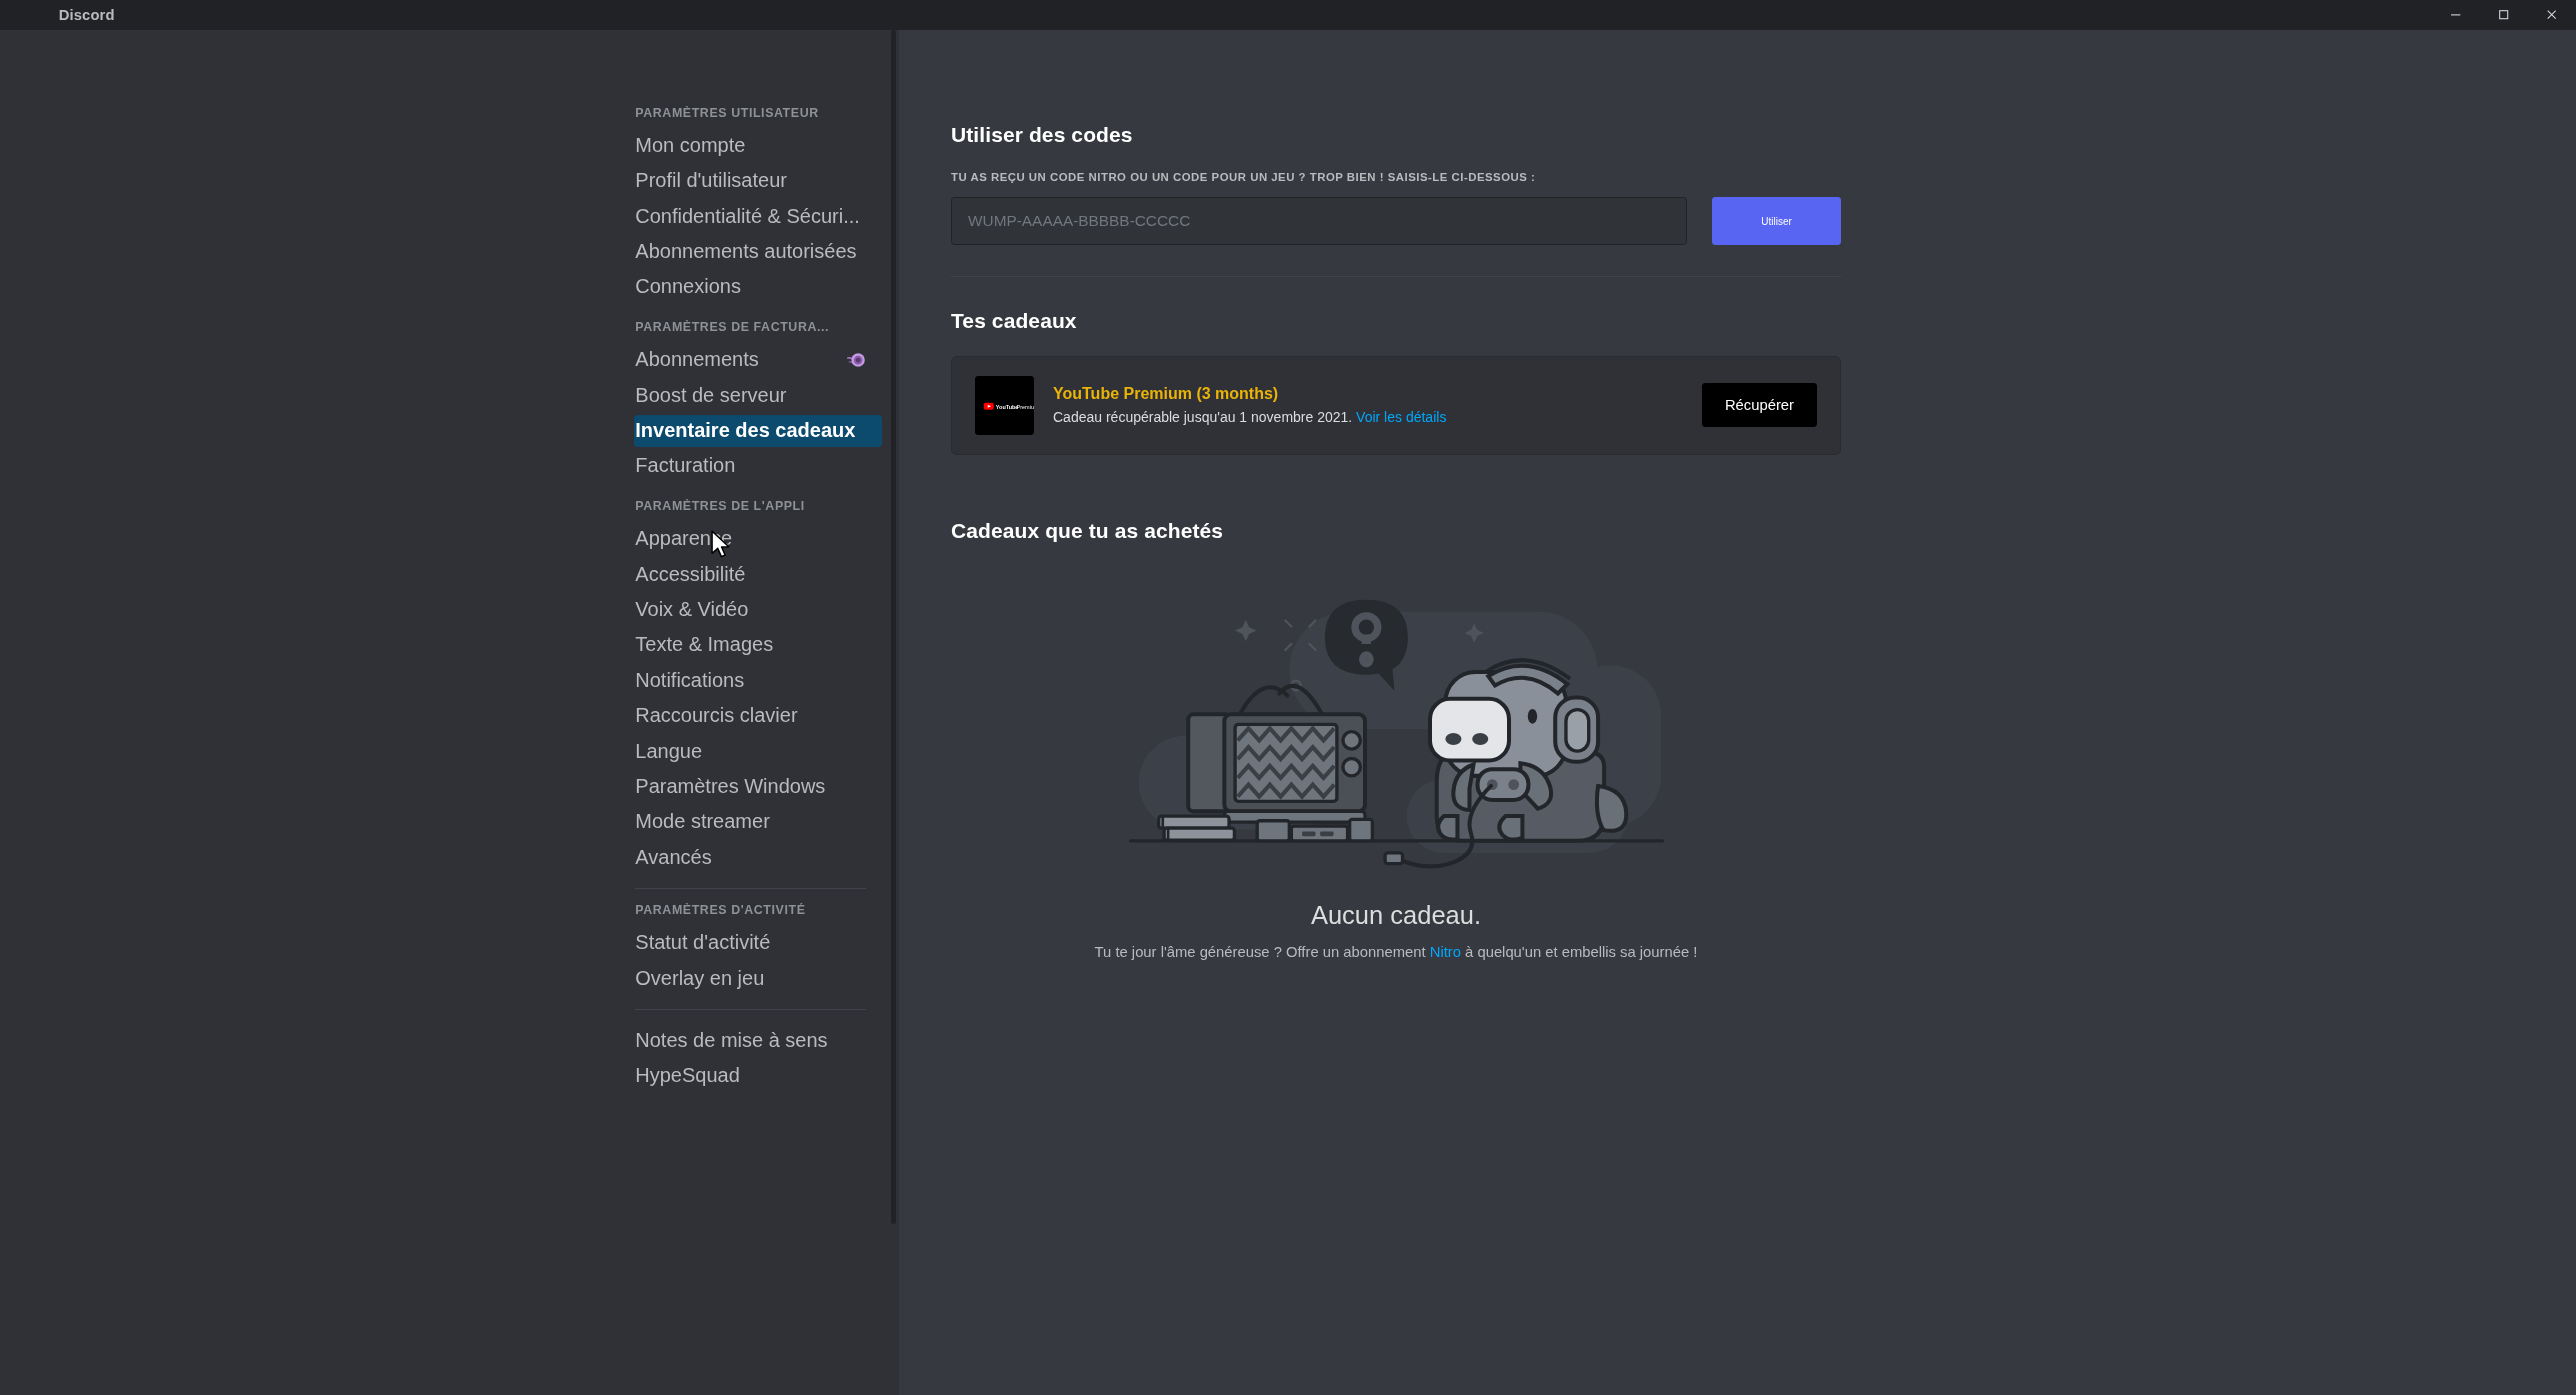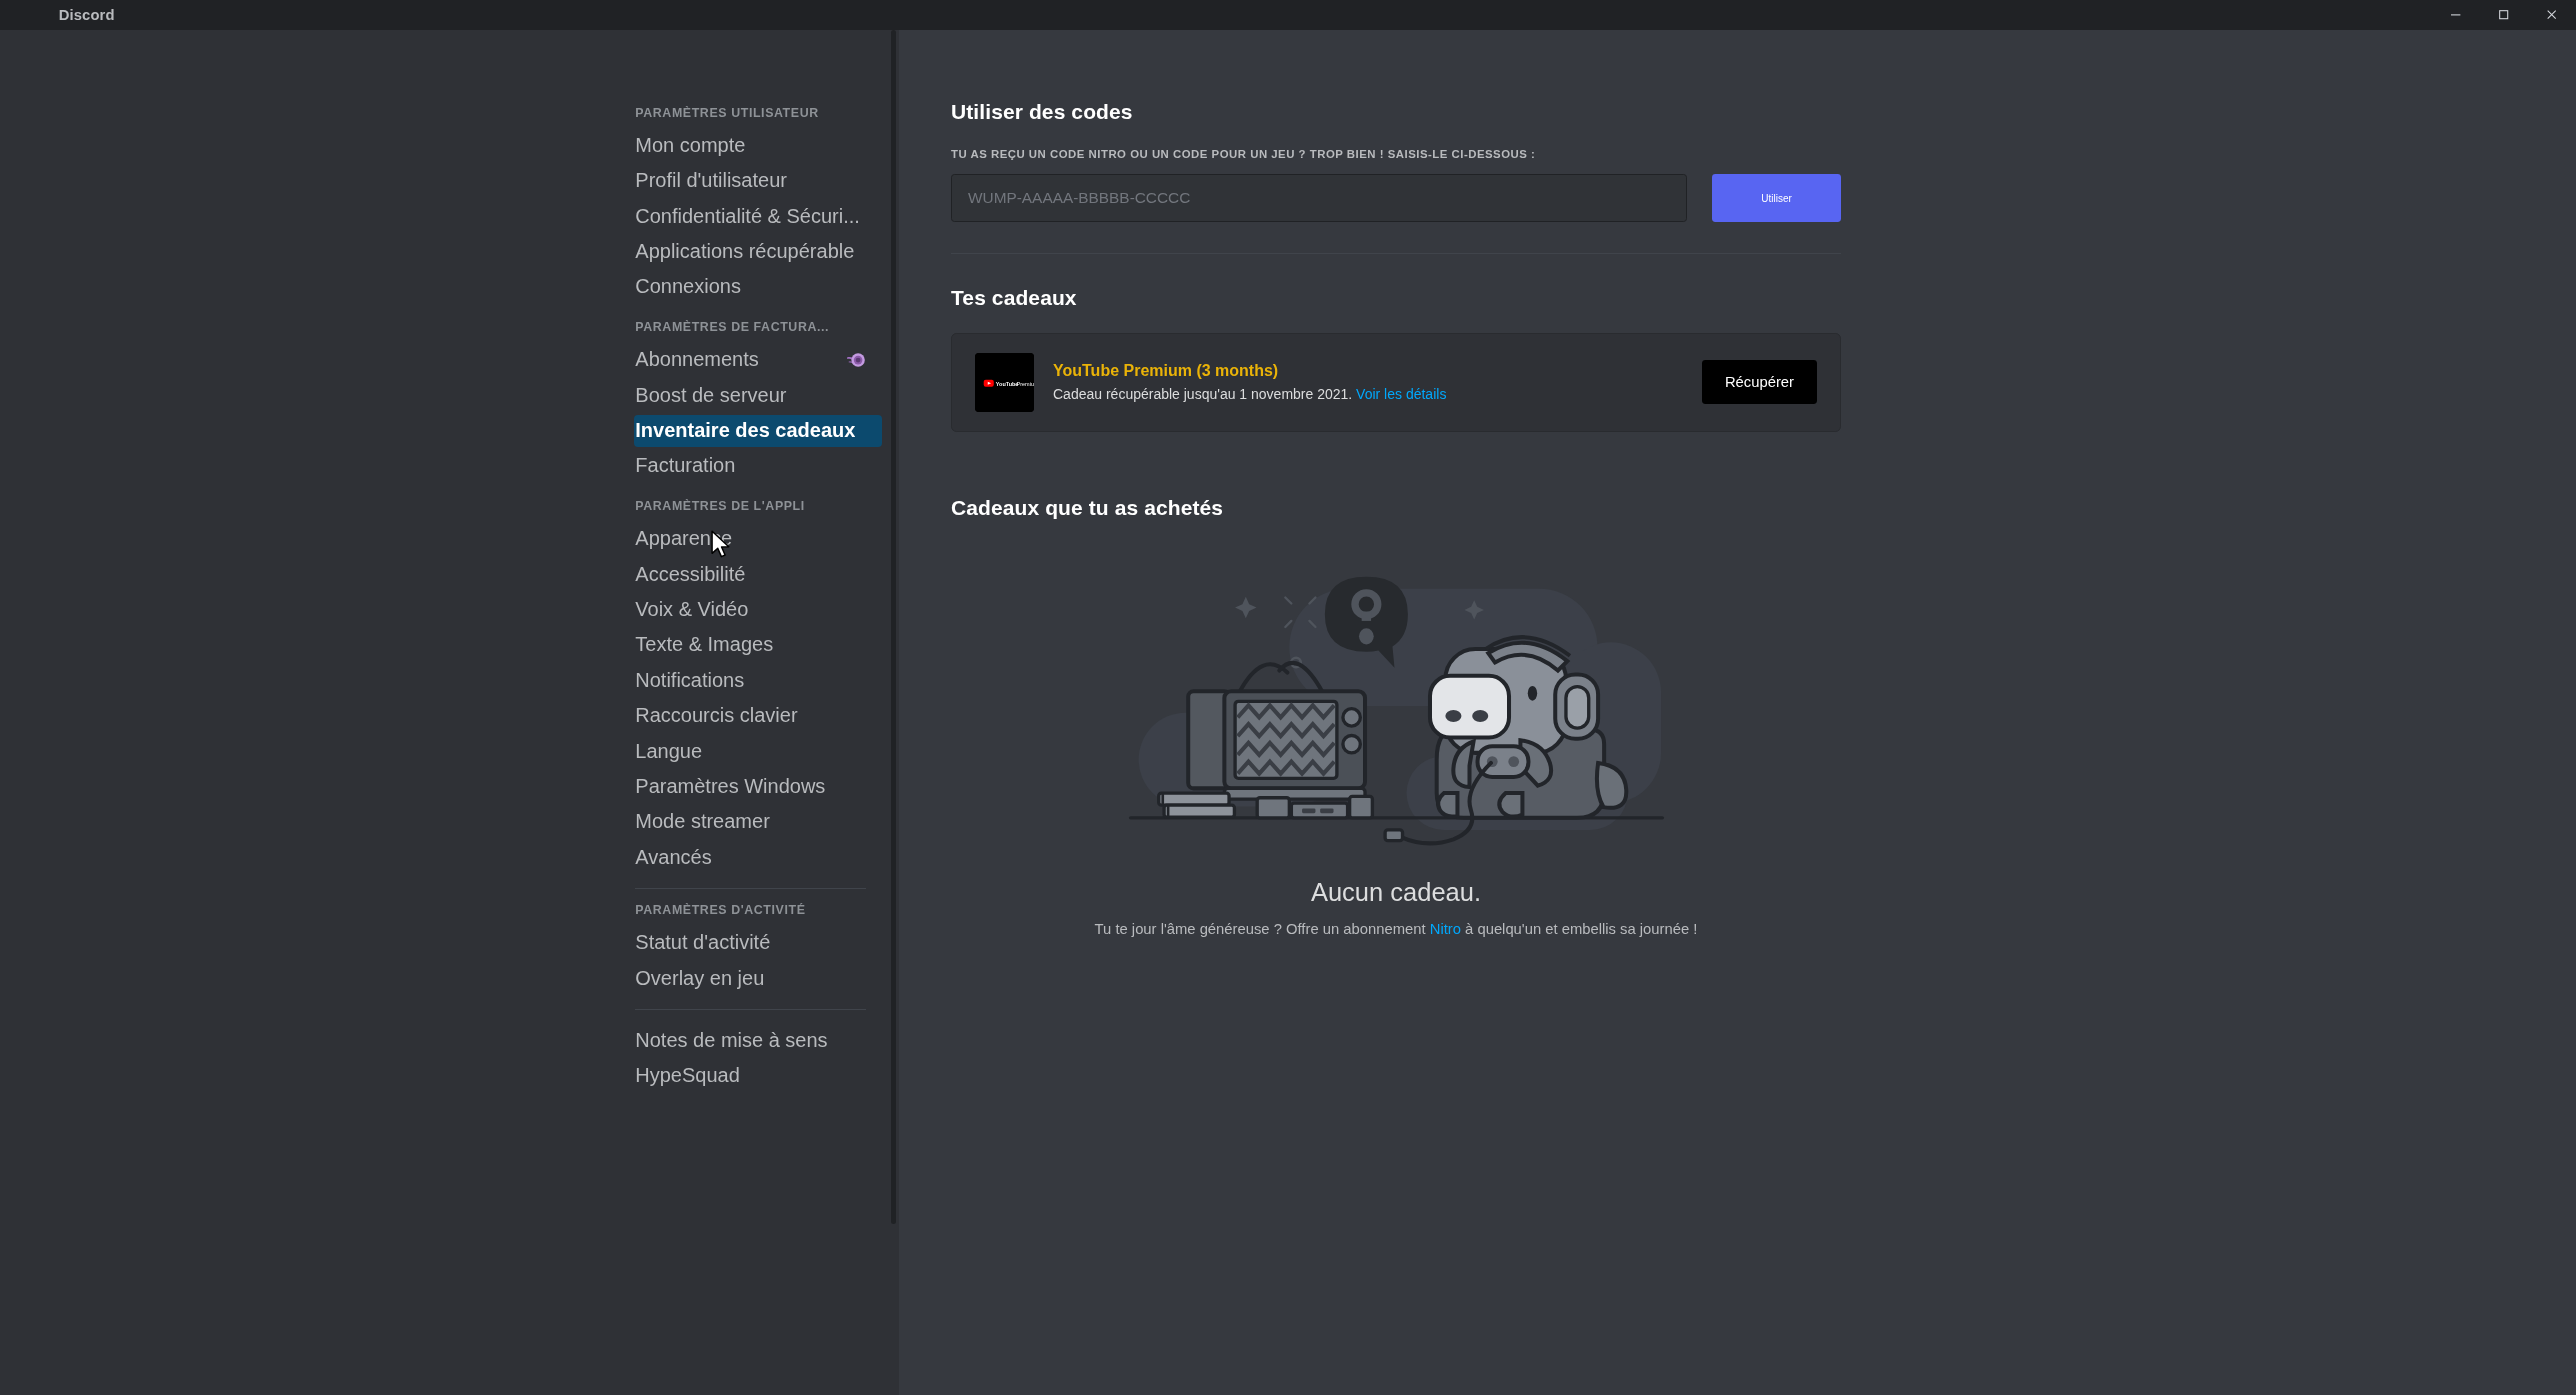--- a/index.html
+++ b/index.html
@@ -144,20 +144,21 @@
     width: 890px;
     padding-top: 70px;
   }
 
   .section-title {
     font-size: 21px;
     font-weight: 700;
     color: #ffffff;
     letter-spacing: 0.1px;
     user-select: none;
+    margin-top: 23px;
   }
 
   .field-label {
     font-size: 11.4px;
     font-weight: 700;
     letter-spacing: 0.5px;
     color: #b9bbbe;
     text-transform: uppercase;
     margin-top: 24px;
     user-select: none;
@@ -325,21 +326,21 @@
       <div class="nav-item">
         <span class="label">Mon compte</span>
       </div>
       <div class="nav-item">
         <span class="label">Profil d'utilisateur</span>
       </div>
       <div class="nav-item">
         <span class="label">Confidentialité &amp; Sécuri...</span>
       </div>
       <div class="nav-item">
-        <span class="label">Applications récupérable</span>
+        <span class="label">Abonnements autorisées</span>
       </div>
       <div class="nav-item">
         <span class="label">Connexions</span>
       </div>
 
       <div class="nav-header spaced">PARAMÈTRES DE FACTURA...</div>
       <div class="nav-item">
         <span class="label">Abonnements</span>
         <svg class="nitro-badge" viewBox="0 0 32 32">
           <path d="M3 12.5 C7 11.5 10 12.2 12 13.4 L11 16.2 C9 15 6 14.2 3 14.6 Z" fill="#b57adb" opacity="0.85"></path>

